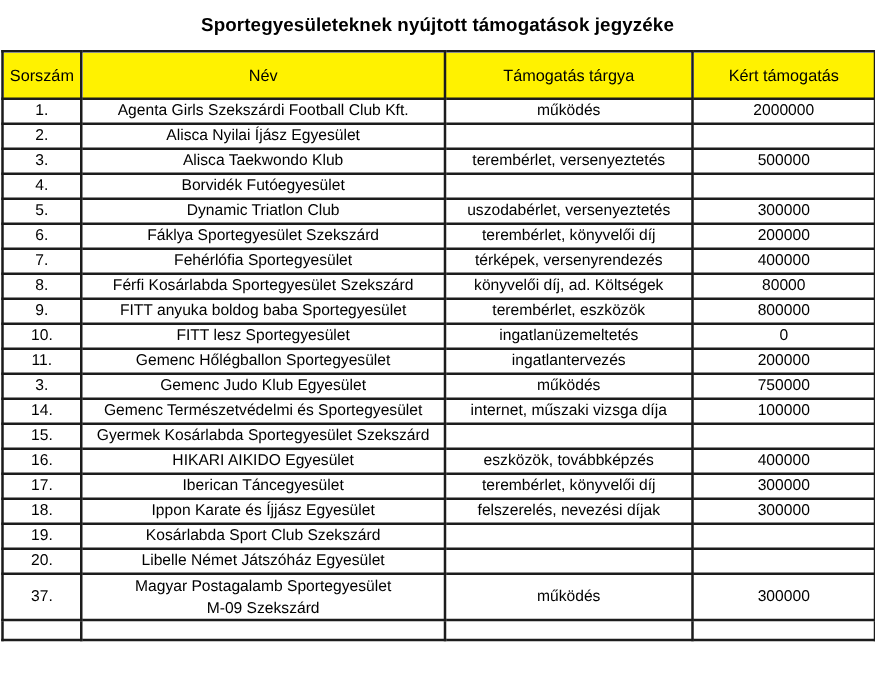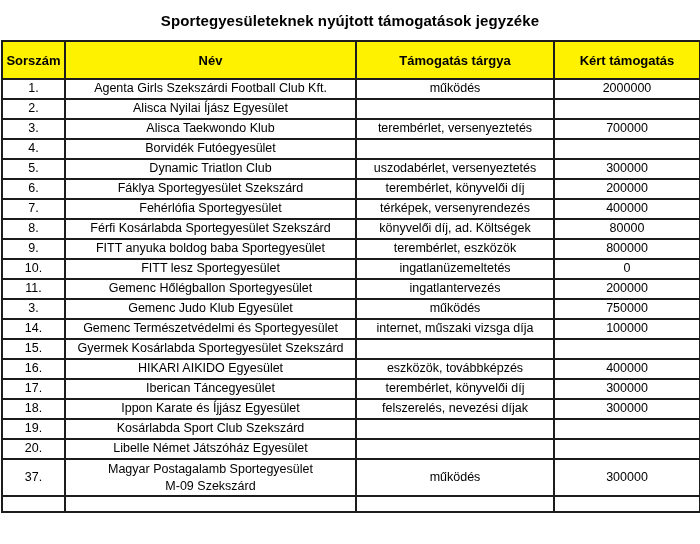--- a/index.html
+++ b/index.html
@@ -26,21 +26,21 @@
   col.c-name{width:291px;}
   col.c-subject{width:198px;}
   col.c-amount{width:146px;}
   th,td{
     border:2px solid var(--border);
     text-align:center;vertical-align:middle;
     padding:0 3px;overflow:hidden;white-space:nowrap;
   }
   th{
     background:var(--header-bg);
-    font-weight:bold;font-size:13px;height:36px;
+    font-weight:normal;font-size:13px;height:36px;
   }
   td{
     font-size:12.5px;height:18px;line-height:1.1;
   }
   tr.double td{height:35px;white-space:normal;line-height:1.3;}
   tr.partial td{height:14px;}
 </style>
 </head>
 <body>
 
@@ -72,21 +72,21 @@
         <tr>
       <td>2.</td>
       <td>Alisca Nyilai Íjász Egyesület</td>
       <td></td>
       <td></td>
     </tr>
         <tr>
       <td>3.</td>
       <td>Alisca Taekwondo Klub</td>
       <td>terembérlet, versenyeztetés</td>
-      <td>700000</td>
+      <td>500000</td>
     </tr>
         <tr>
       <td>4.</td>
       <td>Borvidék Futóegyesület</td>
       <td></td>
       <td></td>
     </tr>
         <tr>
       <td>5.</td>
       <td>Dynamic Triatlon Club</td>

